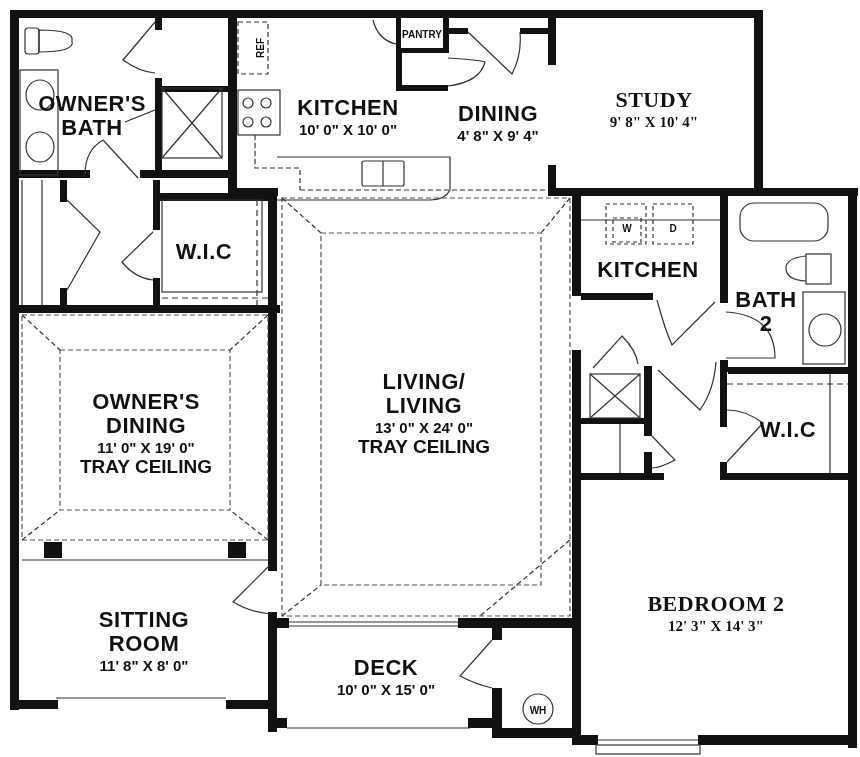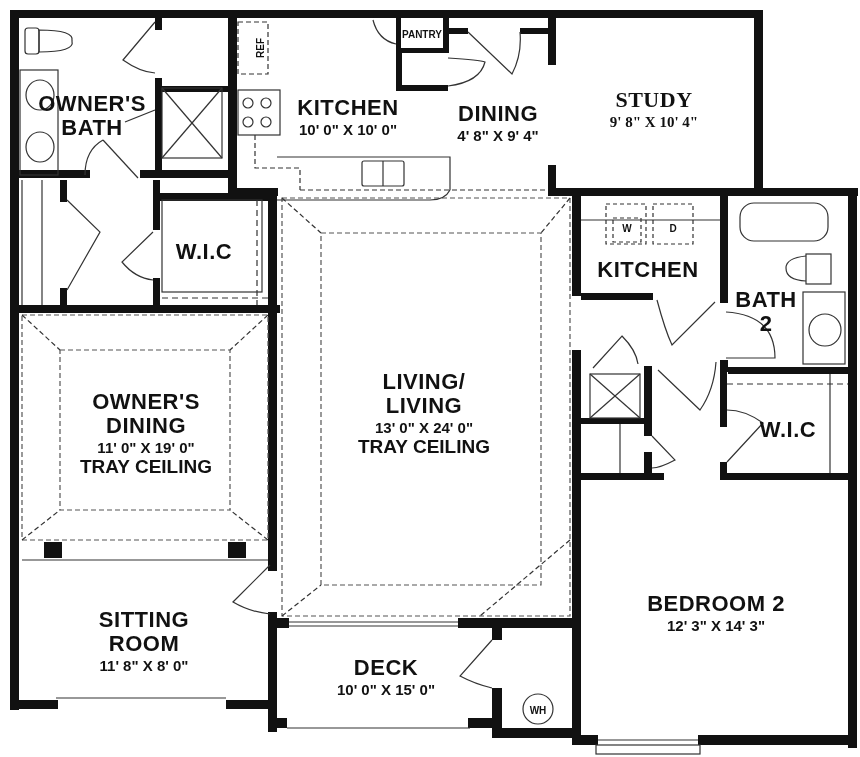--- a/index.html
+++ b/index.html
@@ -251,16 +251,16 @@
   <span class="name">SITTING</span>
   <span class="name">ROOM</span>
   <span class="dim">11' 8" X 8' 0"</span>
 </div>
 
 <div class="label" style="left:386px; top:656px;">
   <span class="name">DECK</span>
   <span class="dim">10' 0" X 15' 0"</span>
 </div>
 
-<div class="label" style="left:716px; top:592px;">
+<div class="label" style="left:716px; top:592px;font-family:Liberation Serif, serif;">
   <span class="name">BEDROOM 2</span>
   <span class="dim">12' 3" X 14' 3"</span>
 </div>
 
 </body></html>

